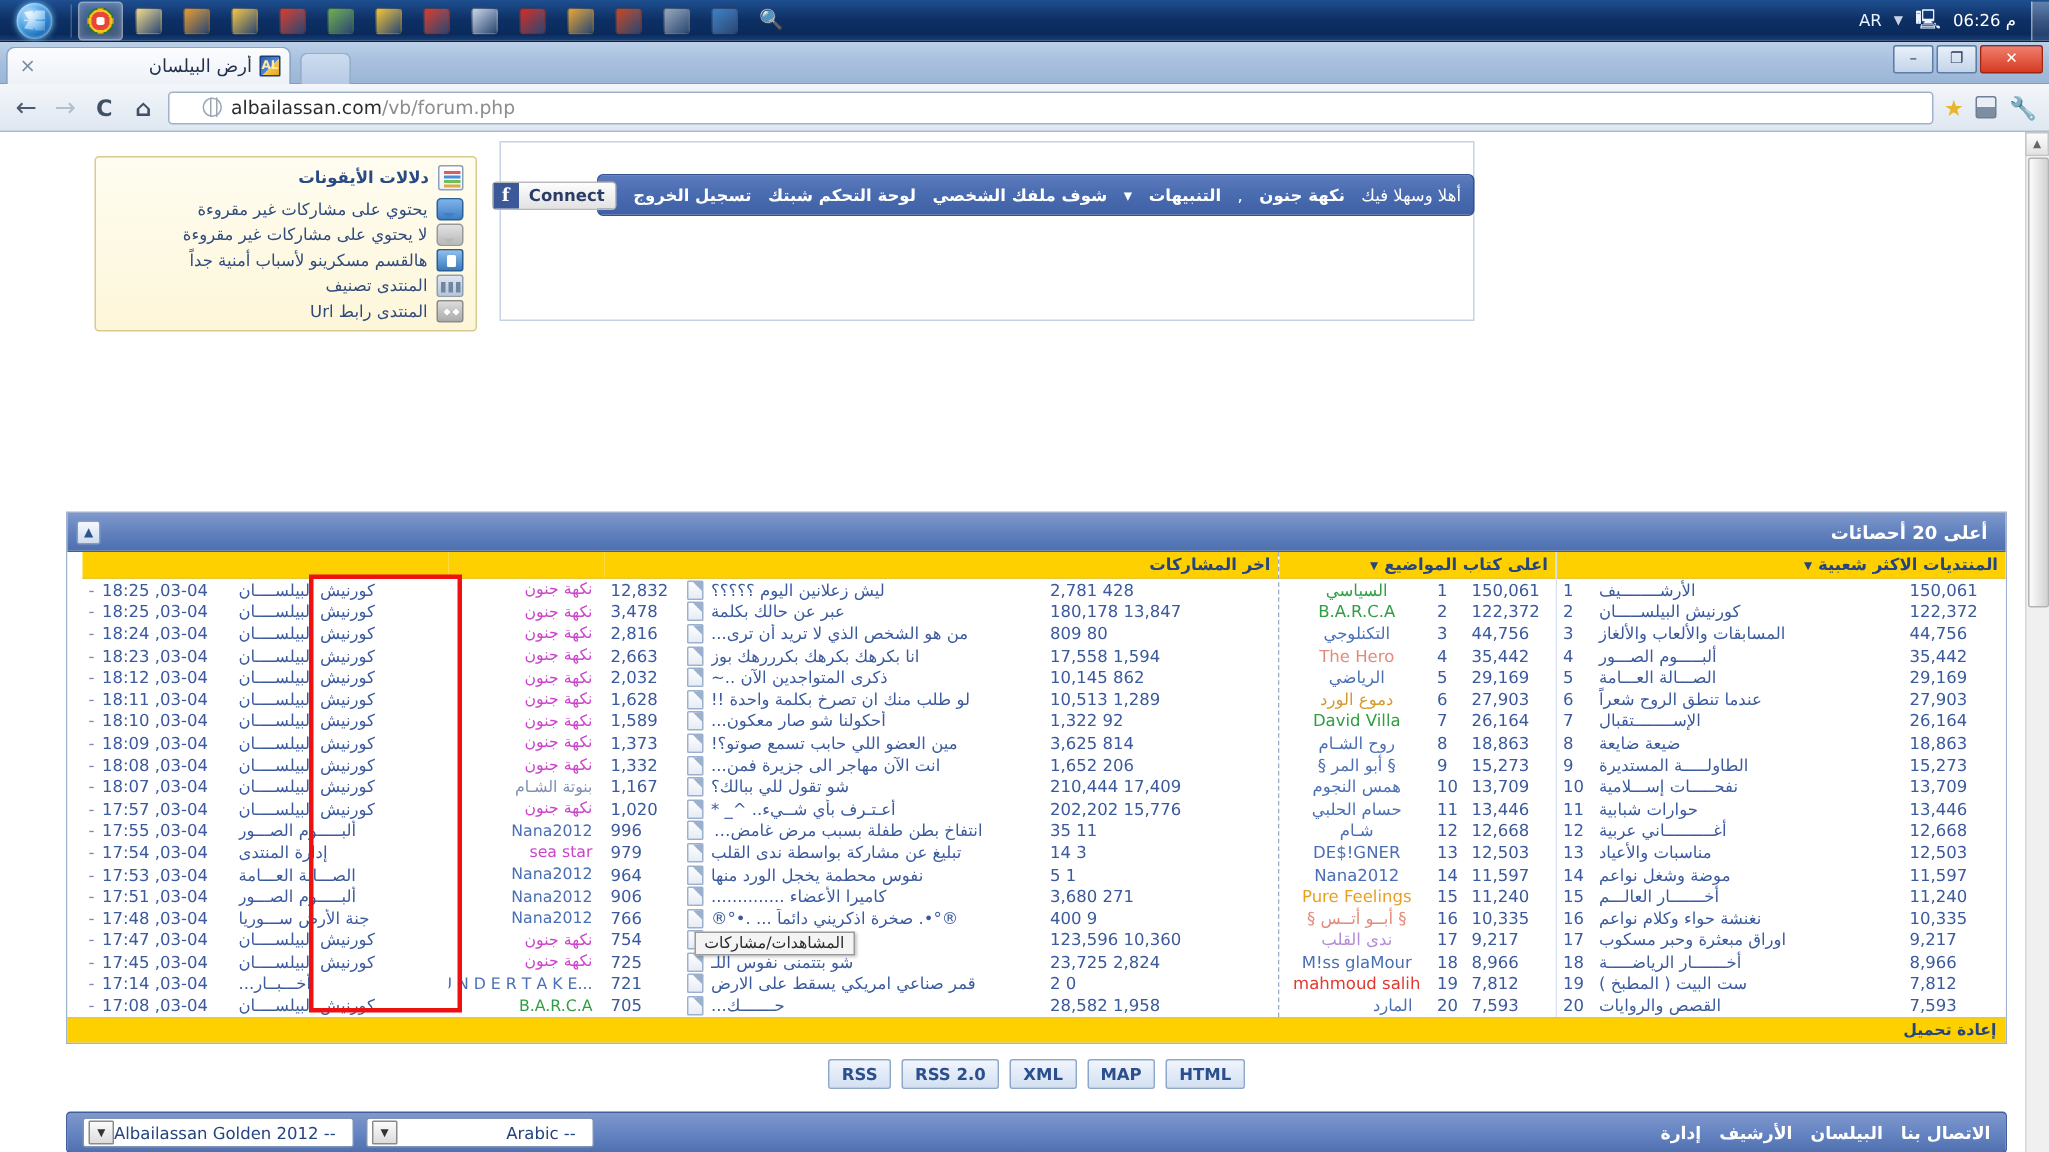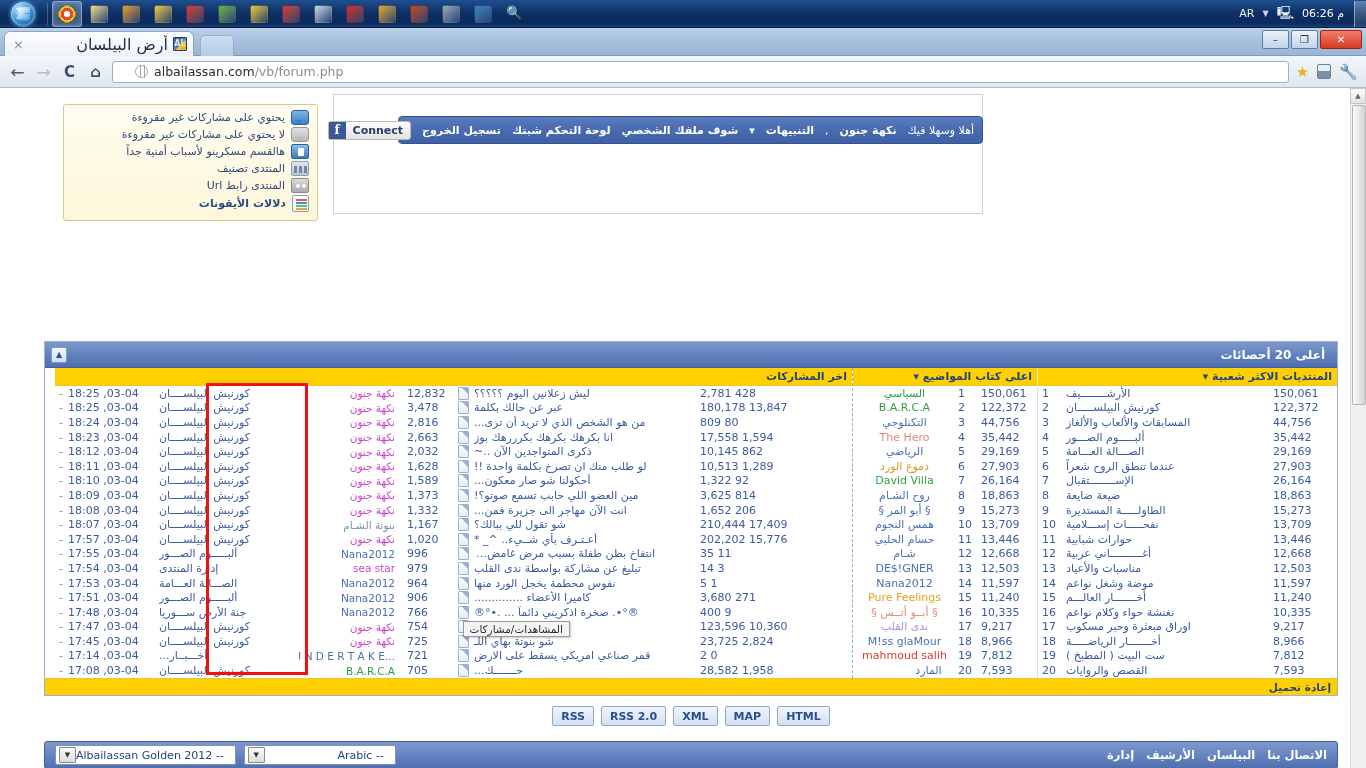--- a/index.html
+++ b/index.html
@@ -78,21 +78,21 @@
     border-radius: 6px 6px 0 0;
     display: flex; align-items: center; padding: 0 6px; gap: 5px;
     direction: rtl;
   }
   #tab-favicon {
     width: 14px; height: 14px; flex: none;
     background: linear-gradient(135deg,#2b5fae 0%,#4f86d8 55%,#f2c94c 55%,#e8a51a 100%);
     border: 1px solid #1d3f77; border-radius: 1px;
     font-size: 8px; color: #ffe9a8; font-weight: bold; line-height: 12px; text-align: center;
   }
-  #tab-title { font-size: 16px; color: #23324a; white-space: nowrap; overflow: hidden; }
+  #tab-title { font-size: 12px; color: #23324a; white-space: nowrap; overflow: hidden; }
   #tab-close { color: #7b8aa0; font-size: 13px; margin-right: auto; padding: 0 2px; }
   #newtab {
     position: absolute; left: 200px; top: 7px; width: 34px; height: 21px;
     background: linear-gradient(to bottom,#cdddf0,#b6cae4);
     border: 1px solid #93aecb; border-bottom: none; border-radius: 5px 5px 0 0;
   }
   #wincontrols {
     position: absolute; right: 4px; top: 2px; display: flex; gap: 2px; direction: ltr;
   }
   .wc {
@@ -513,20 +513,24 @@
             <span class="nav-link">لوحة التحكم شبتك</span>
             <span class="nav-link">تسجيل الخروج</span>
           </div>
         <div id="fb-connect">
           <span id="fb-f">f</span>
           <span id="fb-text">Connect</span>
         </div>
       </div>
 
       <div id="legend">
+        <div id="legend-title">
+          <span id="legend-doc-ico"></span>
+          <span>دلالات الأيقونات</span>
+        </div>
         <div id="legend-rows">
             <div class="legend-row">
               <span class="lg-ico ico-bubble-blue"></span>
               <span>يحتوي على مشاركات غير مقروءة</span>
             </div>
             <div class="legend-row">
               <span class="lg-ico ico-bubble-gray"></span>
               <span>لا يحتوي على مشاركات غير مقروءة</span>
             </div>
             <div class="legend-row">
@@ -535,24 +539,20 @@
             </div>
             <div class="legend-row">
               <span class="lg-ico ico-cat"></span>
               <span>المنتدى تصنيف</span>
             </div>
             <div class="legend-row">
               <span class="lg-ico ico-url"></span>
               <span>المنتدى رابط Url</span>
             </div>
           </div>
-        <div id="legend-title">
-          <span id="legend-doc-ico"></span>
-          <span>دلالات الأيقونات</span>
-        </div>
       </div>
 
       <div id="stats">
         <div id="stats-header">
           <div id="stats-title-wrap">
             <span id="stats-title">أعلى 20 أحصائات</span>
             <span id="stats-collapse">▲</span>
           </div>
         </div>
 
@@ -878,21 +878,21 @@
                   <span class="lcount">766</span>
                 </div>
                 <div class="row">
                   <span class="cvr"><span>10,360</span><span> 123,596</span></span>
                   <span class="ttl">سجل حضورك باسم</span>
                   <span class="doc-ico"></span>
                   <span class="lcount">754</span>
                 </div>
                 <div class="row">
                   <span class="cvr"><span>2,824</span><span> 23,725</span></span>
-                  <span class="ttl">شو بنوتة بهاي اللـ</span>
+                  <span class="ttl">شو بتتمنى نفوس اللـ</span>
                   <span class="doc-ico"></span>
                   <span class="lcount">725</span>
                 </div>
                 <div class="row">
                   <span class="cvr"><span>0</span><span> 2</span></span>
                   <span class="ttl">قمر صناعي امريكي يسقط على الارض</span>
                   <span class="doc-ico"></span>
                   <span class="lcount">721</span>
                 </div>
                 <div class="row">

